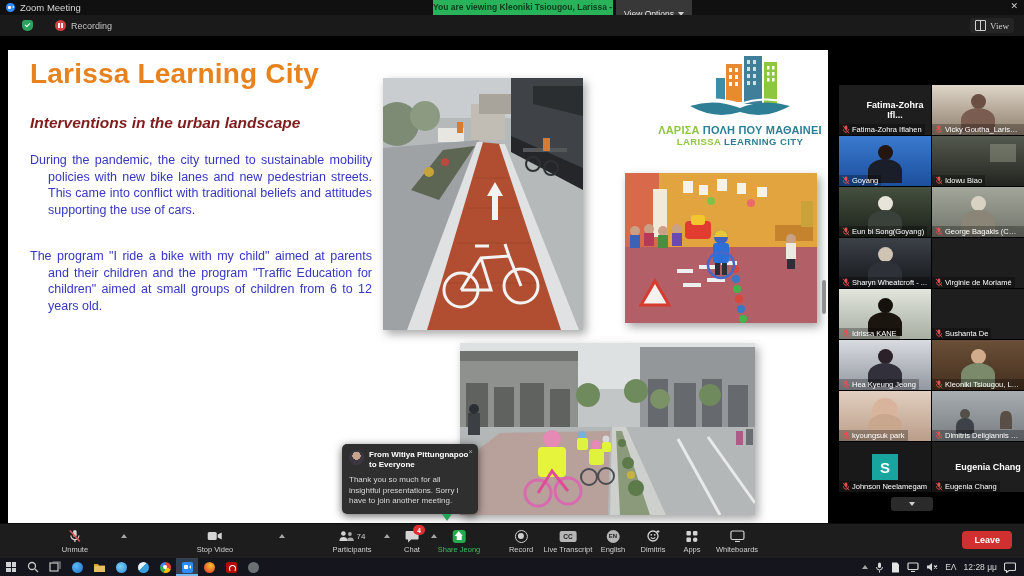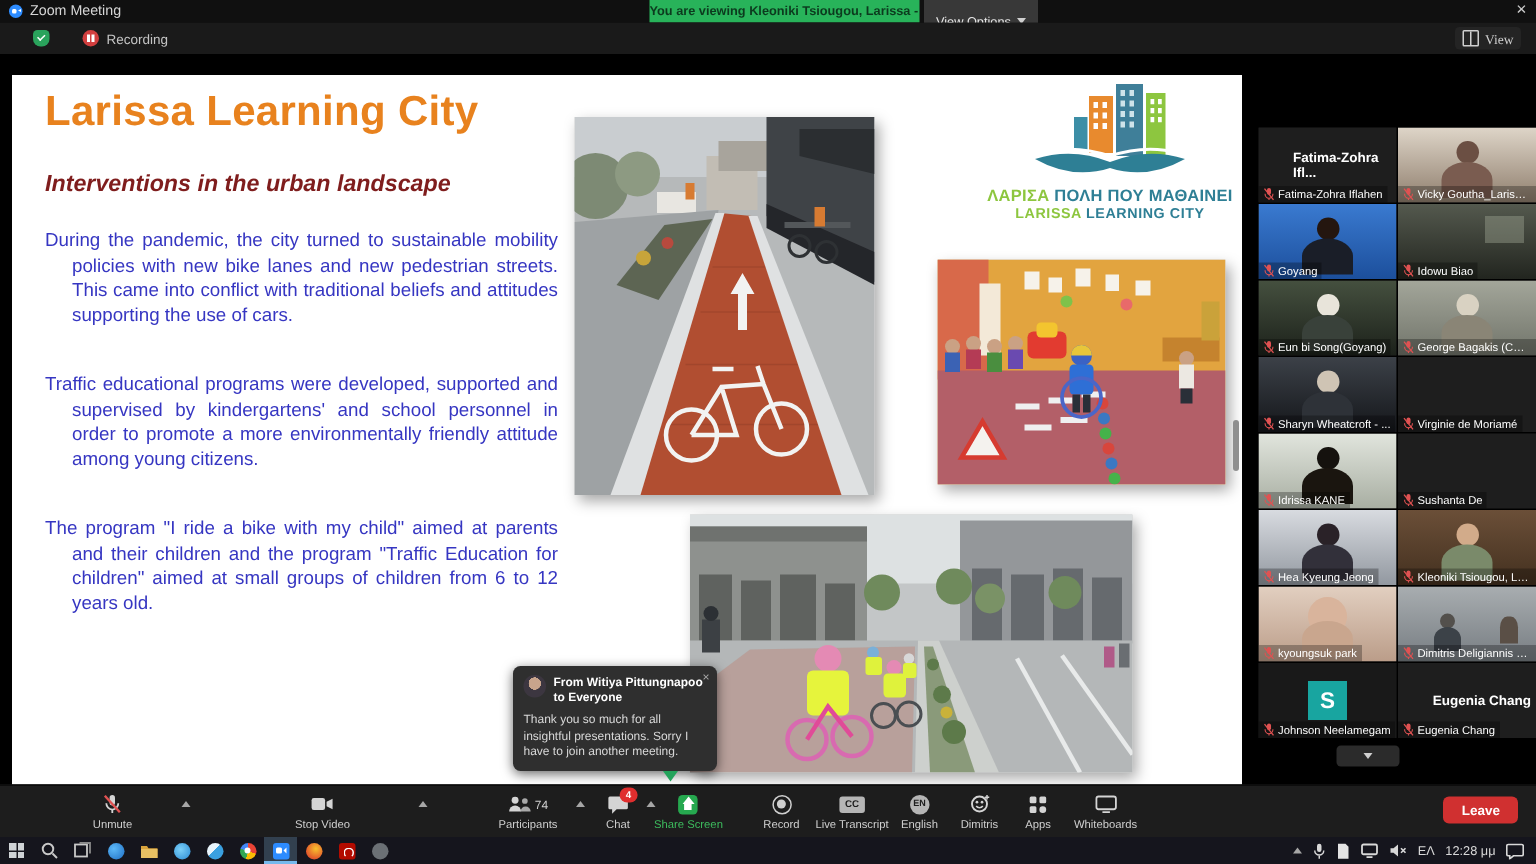--- a/index.html
+++ b/index.html
@@ -64,21 +64,21 @@
   .v6{background:linear-gradient(#a3a69a,#71746a);} .v6 .head{background:#d9d2c2;} .v6 .torso{background:#8a8576;}
   .v7{background:linear-gradient(#3c4148,#14161a);} .v7 .head{background:#cfc4b4;} .v7 .torso{background:#2e3238;}
   .v9{background:linear-gradient(#e1e5dd,#a8aea2);} .v9 .head{background:#15120e;} .v9 .torso{background:#1a150f;}
   .v11{background:linear-gradient(#d8dbe0,#9298a0);} .v11 .head{background:#2a2228;} .v11 .torso{background:#32303a;}
   .v12{background:linear-gradient(#6b4f38,#43301f);} .v12 .head{background:#d2ab8a;} .v12 .torso{background:#7a8a6a;}
   .v13{background:linear-gradient(#e2cfc0,#bb9d89);} .v13 .head{width:26px;height:26px;margin-left:-13px;top:7px;background:#d9b49c;} .v13 .torso{background:#c9a68e;}
   .v14{background:linear-gradient(#a8adb0,#777d82);} .v14 .head{width:10px;height:10px;margin-left:-18px;top:18px;background:#53504c;}
   .v14 .torso{width:18px;height:16px;top:27px;margin-left:-22px;background:#3c4248;}
   .v14:after{content:"";position:absolute;right:12px;top:20px;width:12px;height:18px;background:#5a4f46;border-radius:40% 40% 0 0;}
   .namebg{background:#1e1e1e;display:flex;align-items:center;justify-content:center;}
-  .cname{color:#fff;font-weight:bold;font-size:9px;text-align:left;padding:0 3px;margin-left:20px;}
+  .cname{color:#fff;font-weight:bold;font-size:9px;text-align:center;padding:0 3px;margin-left:20px;}
   .avbg{background:#191919;display:flex;align-items:center;justify-content:center;}
   .av{width:26px;height:26px;display:flex;align-items:center;justify-content:center;color:#fff;font-size:15px;font-weight:bold;}
   .plate{position:absolute;left:0;bottom:0;display:flex;align-items:center;gap:2px;padding:1px 3px;background:rgba(0,0,0,.28);max-width:100%;box-sizing:border-box;}
   .plabel{color:#fff;font-size:7.5px;white-space:nowrap;overflow:hidden;text-overflow:ellipsis;max-width:76px;}
   #participants-scroll-down{position:absolute;left:891px;top:461px;width:42px;height:14px;background:#2b2b2b;border-radius:3px;display:flex;align-items:center;justify-content:center;}
   
   #chat-popup{position:absolute;left:342px;top:444px;width:136px;background:#2f2f2f;border-radius:5px;box-shadow:0 2px 8px rgba(0,0,0,.6);padding:6px 7px 7px;box-sizing:border-box;z-index:5;}
   #chat-popup .hdr{display:flex;gap:5px;}
   #chat-avatar{width:15px;height:15px;border-radius:50%;background:radial-gradient(circle at 50% 38%,#c8a48c 0 34%,#3c3640 35% 100%);flex:0 0 15px;}
   .hdr-txt{color:#fff;font-size:8px;font-weight:bold;line-height:10px;}
@@ -138,21 +138,20 @@
   </div>
 </div>
 
 <div id="stage">
 
   <div id="slide">
     <div id="slide-title">Larissa Learning City</div>
     <div id="slide-subtitle">Interventions in the urban landscape</div>
     <div id="slide-paras">
       <p>During the pandemic, the city turned to sustainable mobility policies with new bike lanes and new pedestrian streets. This came into conflict with traditional beliefs and attitudes supporting the use of cars.</p>
-      <p>Traffic educational programs were developed, supported and supervised by kindergartens' and school personnel in order to promote a more environmentally friendly attitude among young citizens.</p>
       <p>The program "I ride a bike with my child" aimed at parents and their children and the program "Traffic Education for children" aimed at small groups of children from 6 to 12 years old.</p>
     </div>
 
     <div class="photo" id="photo-bike-lane">
       <svg width="200" height="252" viewBox="0 0 200 252">
         <rect width="200" height="252" fill="#c9cdd0"></rect>
         <rect y="40" width="200" height="212" fill="#b6b9ba"></rect>
         <circle cx="14" cy="46" r="22" fill="#7d8a74"></circle>
           <circle cx="42" cy="38" r="15" fill="#8d9a82"></circle>
         <rect x="55" y="50" width="26" height="14" fill="#e8e6e1"></rect>
@@ -647,21 +646,21 @@
       <span id="chat-badge">4</span>
     </span>
     <span class="lbl">Chat</span>
   </div>
   <span class="chev caret-up" style="left:431px;"></span>
 
   <div class="ti green" style="left:459px;">
     <span class="ico">
         <span id="share-ico"></span>
       </span>
-    <span class="lbl">Share Screen</span>
+    <span class="lbl">Share Jeong</span>
   </div>
 
   <div class="ti" style="left:521px;">
     <span class="ico">
         <span id="record-ico"></span>
       </span>
     <span class="lbl">Record</span>
   </div>
 
   <div class="ti" style="left:568px;">

